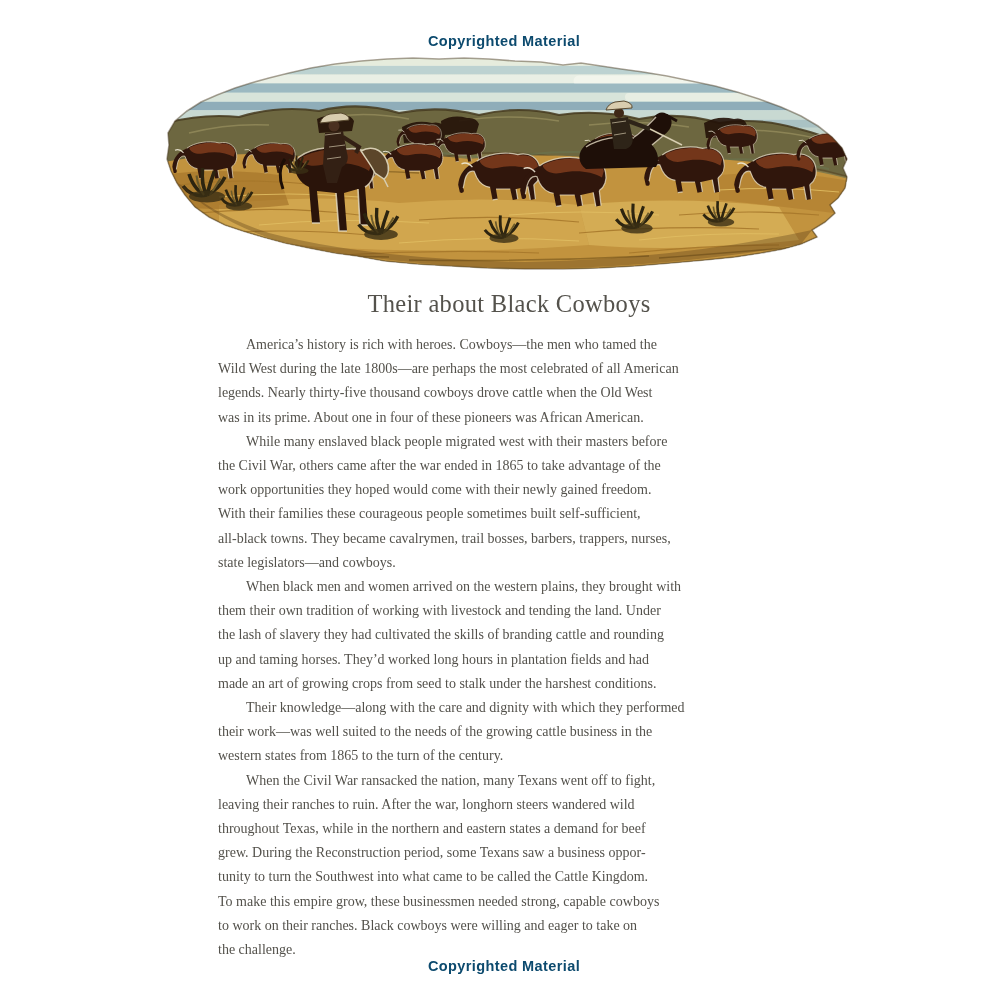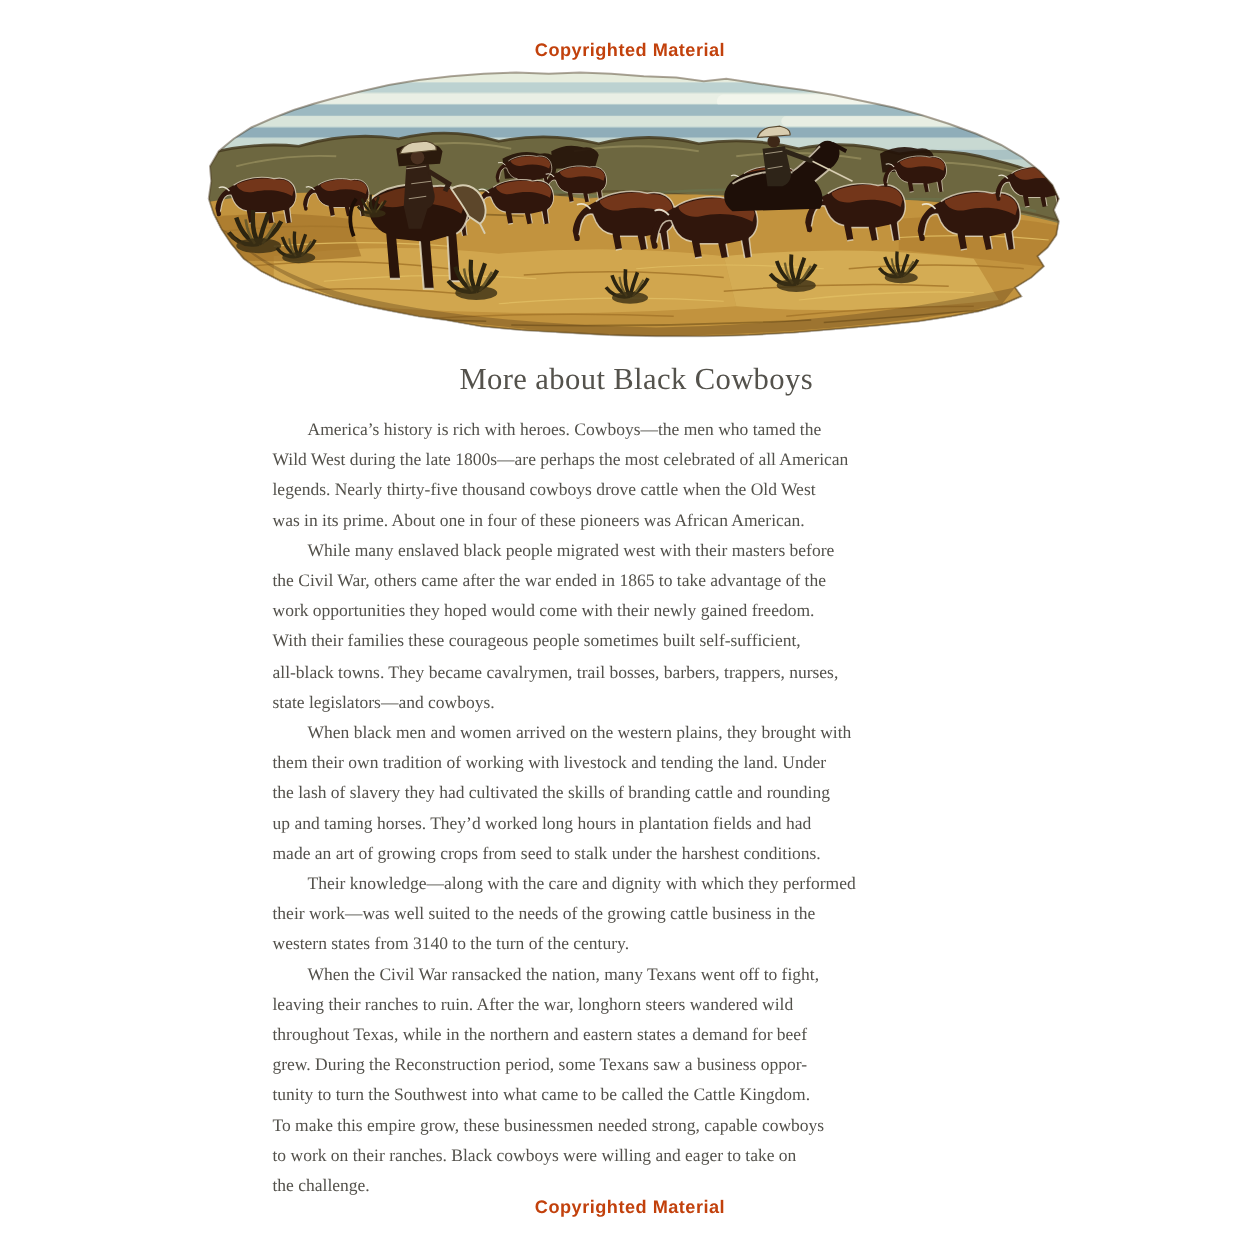--- a/index.html
+++ b/index.html
@@ -3,21 +3,21 @@
 <meta charset="utf-8">
 <style>
   html,body{margin:0;padding:0;background:#ffffff;}
   .page{
     position:relative;width:1008px;height:1008px;background:#ffffff;
     font-family:"Liberation Serif", serif;overflow:hidden;
   }
   .notice{
     position:absolute;left:0;width:100%;text-align:center;
     font-family:"Liberation Sans", sans-serif;font-weight:bold;
-    font-size:14.5px;letter-spacing:.4px;color:#c2410c;
+    font-size:14.5px;letter-spacing:.4px;color:#0c4a6e;
   }
   .notice-top{top:33px;}
   .notice-bottom{top:958px;}
   .illustration{position:absolute;left:159px;top:55px;}
   .page-title{
     position:absolute;top:290px;left:209px;width:600px;margin:0;
     text-align:center;font-weight:normal;font-size:24.5px;
     letter-spacing:.3px;color:#54524c;
   }
   .body-text{
@@ -174,41 +174,41 @@
         <use href="#tuft" transform="translate(562,166) scale(1.1)"></use>
         <use href="#tuft" transform="translate(140,115) scale(0.8)"></use>
       </g>
 
       <path d="M18,128 Q60,168 120,186 Q220,210 366,214 Q520,212 642,189 L653,175 Q520,204 366,207 Q210,204 110,178 Q50,158 26,132 Z" fill="#5a3c16" opacity="0.35"></path>
     </g>
 
     <path d="M8,104 L10,90 9,78 16,66 28,56 42,47 58,40 76,33 92,28 110,23 130,18 152,13 176,9 202,6 228,4 254,3 280,4 305,3 330,4 356,6 382,7 404,10 422,8 442,11 462,14 484,17 508,21 532,26 556,31 578,37 600,44 622,52 642,61 659,71 673,82 683,93 688,104 684,113 688,122 686,133 679,143 671,150 676,158 666,167 653,175 658,182 642,189 624,194 602,198 576,202 546,205 512,208 476,211 440,213 404,214 366,214 328,213 292,211 258,209 226,206 198,201 176,198 150,193 126,188 104,182 84,176 66,170 50,162 36,152 26,140 18,128 12,116 Z" fill="none" stroke="#4a3820" stroke-width="1.6" opacity="0.45"></path>
   </svg>
 
-  <h1 class="page-title">More about Black Cowboys</h1>
+  <h1 class="page-title">Their about Black Cowboys</h1>
 
   <div class="body-text">
     <p class="para">America’s history is rich with heroes. Cowboys—the men who tamed the
 Wild West during the late 1800s—are perhaps the most celebrated of all American
 legends. Nearly thirty-five thousand cowboys drove cattle when the Old West
 was in its prime. About one in four of these pioneers was African American.</p>
     <p class="para">While many enslaved black people migrated west with their masters before
 the Civil War, others came after the war ended in 1865 to take advantage of the
 work opportunities they hoped would come with their newly gained freedom.
 With their families these courageous people sometimes built self-sufficient,
 all-black towns. They became cavalrymen, trail bosses, barbers, trappers, nurses,
 state legislators—and cowboys.</p>
     <p class="para">When black men and women arrived on the western plains, they brought with
 them their own tradition of working with livestock and tending the land. Under
 the lash of slavery they had cultivated the skills of branding cattle and rounding
 up and taming horses. They’d worked long hours in plantation fields and had
 made an art of growing crops from seed to stalk under the harshest conditions.</p>
     <p class="para">Their knowledge—along with the care and dignity with which they performed
 their work—was well suited to the needs of the growing cattle business in the
-western states from 3140 to the turn of the century.</p>
+western states from 1865 to the turn of the century.</p>
     <p class="para">When the Civil War ransacked the nation, many Texans went off to fight,
 leaving their ranches to ruin. After the war, longhorn steers wandered wild
 throughout Texas, while in the northern and eastern states a demand for beef
 grew. During the Reconstruction period, some Texans saw a business oppor-
 tunity to turn the Southwest into what came to be called the Cattle Kingdom.
 To make this empire grow, these businessmen needed strong, capable cowboys
 to work on their ranches. Black cowboys were willing and eager to take on
 the challenge.</p>
   </div>
 

